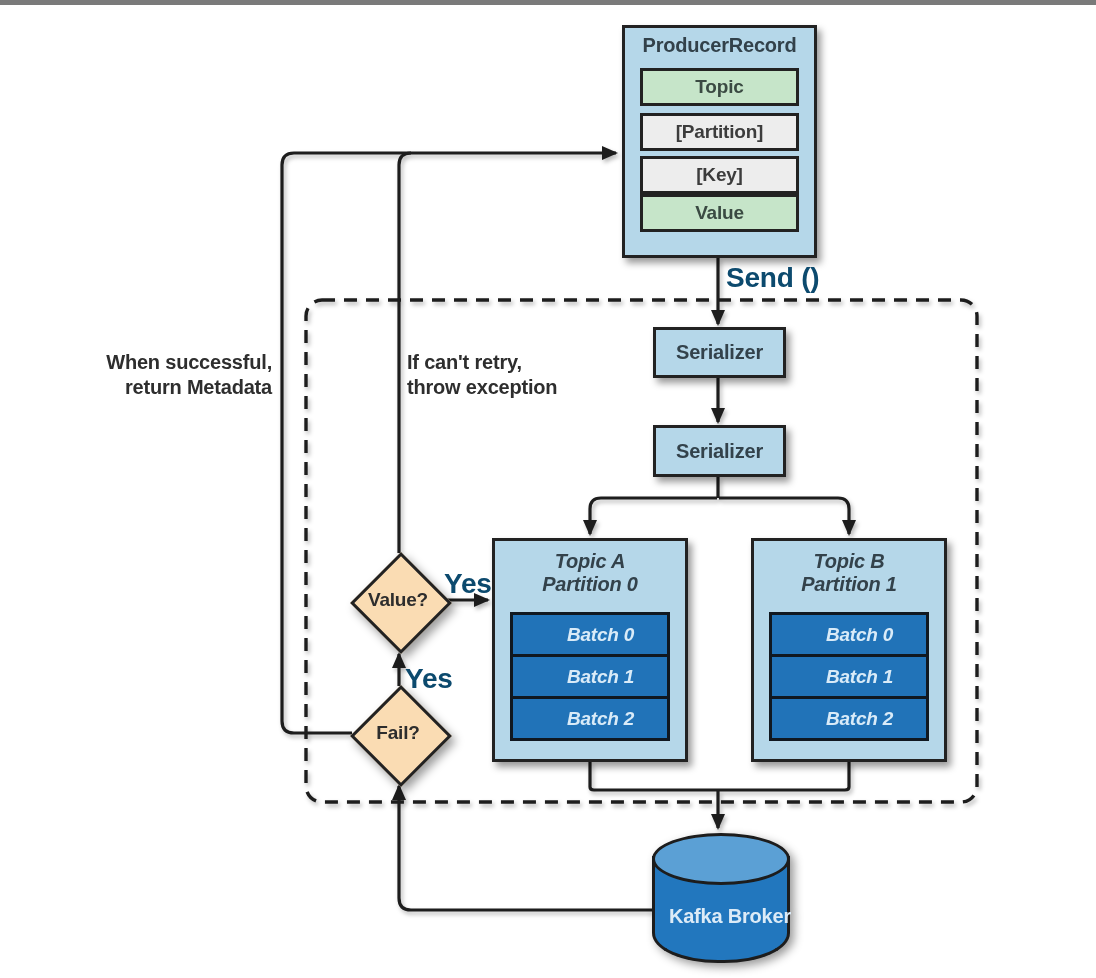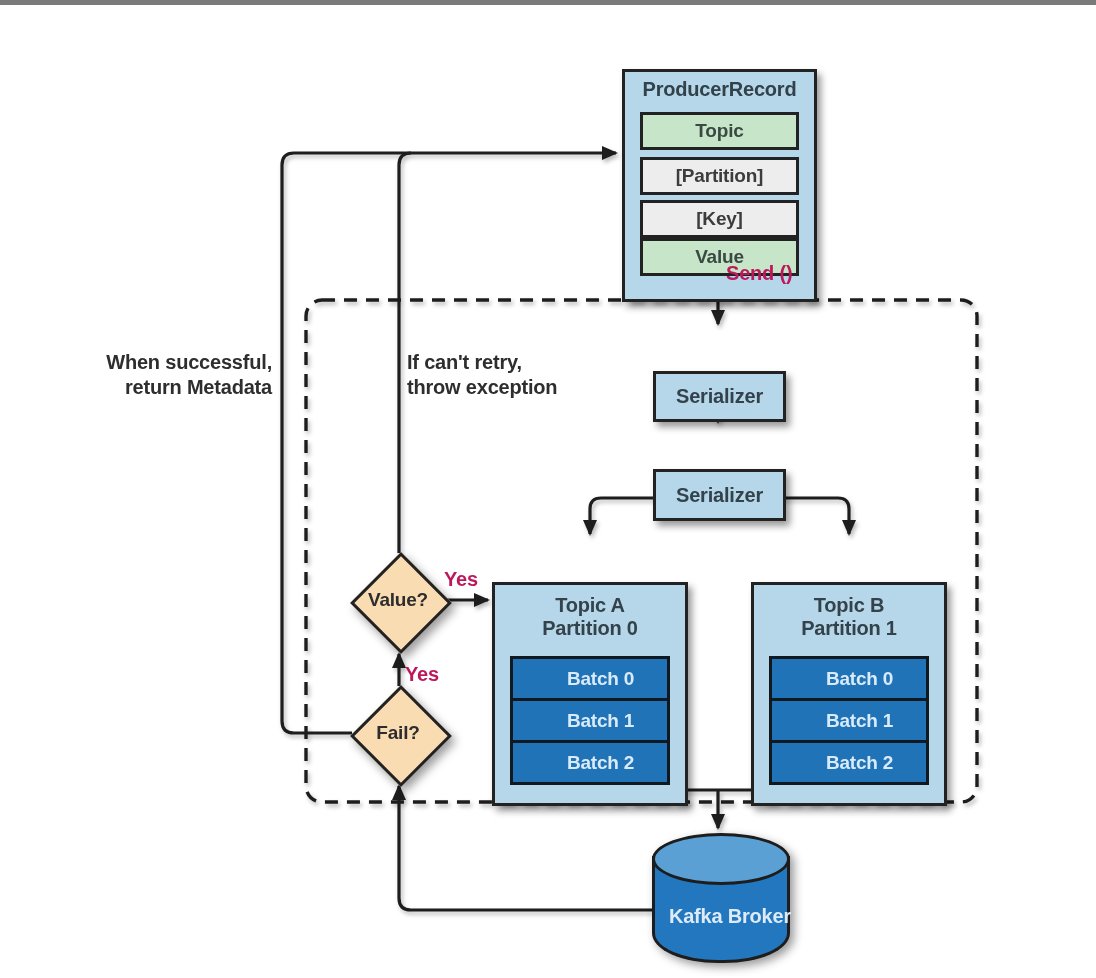--- a/index.html
+++ b/index.html
@@ -8,49 +8,49 @@
     font-family:"Liberation Sans", sans-serif;font-weight:700;color:#2e2e2e;
     letter-spacing:-0.2px;
   }
   .topbar{position:absolute;left:0;top:0;width:1096px;height:5px;background:#7a7a7a;}
   svg.wires{position:absolute;left:0;top:0;}
   .wire{stroke:#1d1d1d;stroke-width:3.2;fill:none;}
   .wires g{filter:drop-shadow(2px 3px 2px rgba(0,0,0,0.28));}
   .dashedbox{stroke:#1d1d1d;stroke-width:3.4;fill:none;stroke-dasharray:13 9;}
 
   .box{position:absolute;background:#b5d7e9;border:3px solid #222;box-sizing:border-box;
-       box-shadow:4px 5px 7px rgba(0,0,0,.40);margin-top:44px;}
+       box-shadow:4px 5px 7px rgba(0,0,0,.40);}
   .pr{left:622px;top:25px;width:195px;height:233px;}
   .pr-title{position:absolute;left:0;top:6px;width:189px;text-align:center;font-size:20px;color:#32414a;}
   .pr-row{position:absolute;left:15px;width:159px;height:38px;border:3px solid #222;
           box-sizing:border-box;text-align:center;line-height:32px;font-size:19px;color:#3a4a42;}
   .row-green{background:#c6e5c9;}
   .row-gray{background:#ededed;color:#3c3c3c;}
 
   .node{text-align:center;font-size:20px;color:#33424b;}
   .ser{left:653px;top:327px;width:133px;height:51px;line-height:45px;}
   .part{left:653px;top:425px;width:133px;height:52px;line-height:46px;}
 
-  .topicbox{width:196px;height:224px;}
+  .topicbox{width:196px;height:224px;font-style:italic;}
   .topic-a{left:492px;top:538px;}
   .topic-b{left:751px;top:538px;}
   .topic-title{position:absolute;left:0;top:9px;width:190px;text-align:center;
                font-size:20px;line-height:23px;color:#33424b;}
   .batches{position:absolute;left:15px;top:71px;width:160px;}
   .batch{height:45px;border:3px solid #101820;box-sizing:border-box;background:#2173b8;
          margin-top:-3px;text-align:center;line-height:39px;font-size:19px;color:#d9ebf8;padding-left:21px;}
   .batch:first-child{margin-top:0;}
 
   .diamond-wrap{position:absolute;width:94px;height:94px;filter:drop-shadow(4px 5px 5px rgba(0,0,0,.38));}
   .diamond-shape{position:absolute;left:14px;top:14px;width:66px;height:66px;background:#fadcb3;
           border:3px solid #222;box-sizing:content-box;transform:rotate(45deg);}
   .diamond-label{position:absolute;left:0;top:0;width:94px;height:94px;display:flex;
           align-items:center;justify-content:center;font-size:19px;color:#2d2d2d;}
 
-  .floatlabel{position:absolute;font-size:20px;color:#be185d;white-space:pre;}
+  .floatlabel{position:absolute;font-size:28px;color:#0c4a6e;white-space:pre;}
   .ann{position:absolute;font-size:20px;line-height:25px;color:#2e2e2e;}
   .ann-left{left:92px;top:350px;width:180px;text-align:right;}
   .ann-right{left:407px;top:350px;width:160px;text-align:left;}
 
   .cylinder{position:absolute;left:652px;top:833px;width:138px;height:130px;
             filter:drop-shadow(4px 4px 5px rgba(0,0,0,.40));}
   .cyl-body{position:absolute;left:0;top:23px;width:132px;height:104px;background:#2277be;
             border:3px solid #1d1d1d;border-top:none;
             border-radius:0 0 66px 66px / 0 0 30px 30px;}
   .cyl-top{position:absolute;left:0;top:0;width:132px;height:46px;background:#5ba0d5;

